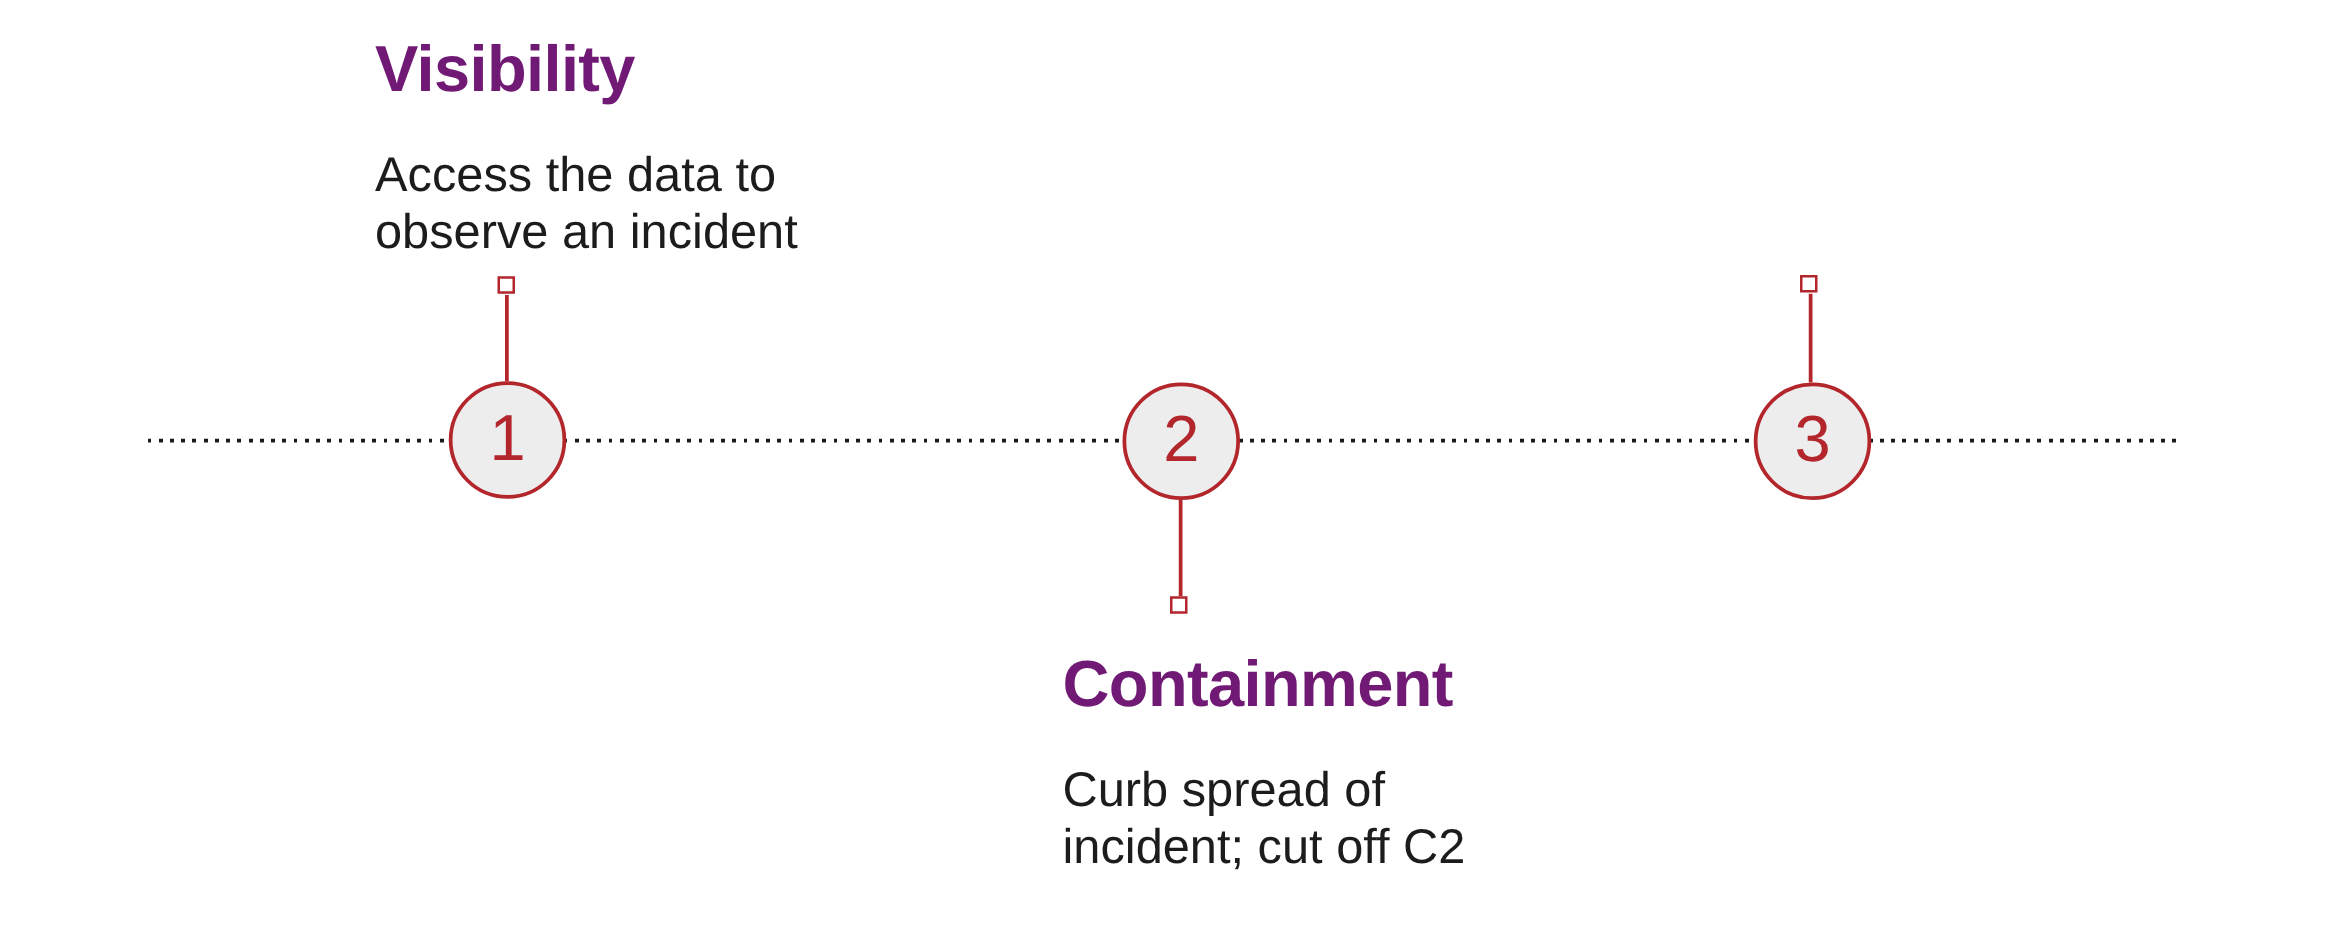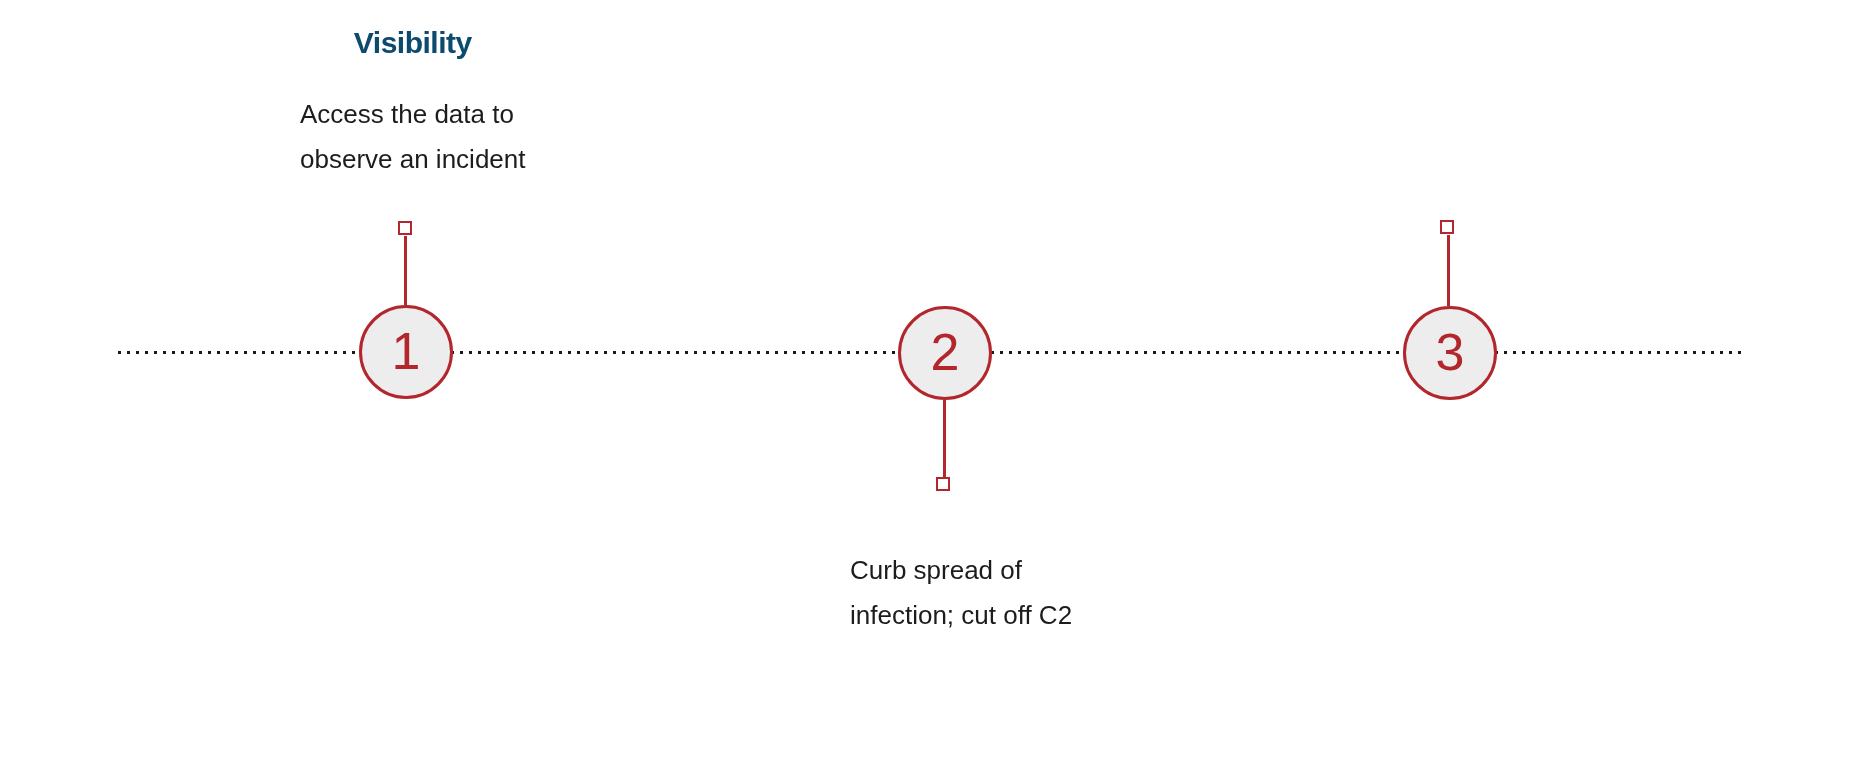--- a/index.html
+++ b/index.html
@@ -71,30 +71,29 @@
   .cap-3 { left: 1440px; top: 220px; }
 
   
   .step-label { position: absolute; }
   .label-1 { left: 300px; top: 25px; }
   .label-2 { left: 850px; top: 517px; }
   .label-3 { left: 1333px; top: 25px; }
 
   .step-title {
     margin: 0;
-    font-size: 30px;
+    font-size: 52px;
     font-weight: 700;
     line-height: 1.2;
-    color: #0c4a6e;
+    color: #701a75;
     letter-spacing: -0.5px;
-    text-align: center;
   }
   .step-desc {
     margin: 31px 0 0 0;
-    font-size: 26px;
+    font-size: 39px;
     font-weight: 400;
     line-height: 45px;
     color: #1c1c1c;
     white-space: pre-line;
     max-width: 420px;
   }
 </style>
 </head>
 <body>
 
@@ -112,22 +111,23 @@
   <div class="node node-1">
     <span class="node-number">1</span>
   </div>
 
   <div class="node node-2">
     <span class="node-number">2</span>
   </div>
   <div class="stem stem-2"></div>
   <div class="stem-cap cap-2"></div>
   <div class="step-label label-2">
+    <h2 class="step-title">Containment</h2>
     <p class="step-desc">Curb spread of
-infection; cut off C2</p>
+incident; cut off C2</p>
   </div>
 
   <div class="step-label label-3">
   </div>
   <div class="stem-cap cap-3"></div>
   <div class="stem stem-3"></div>
   <div class="node node-3">
     <span class="node-number">3</span>
   </div>
 

